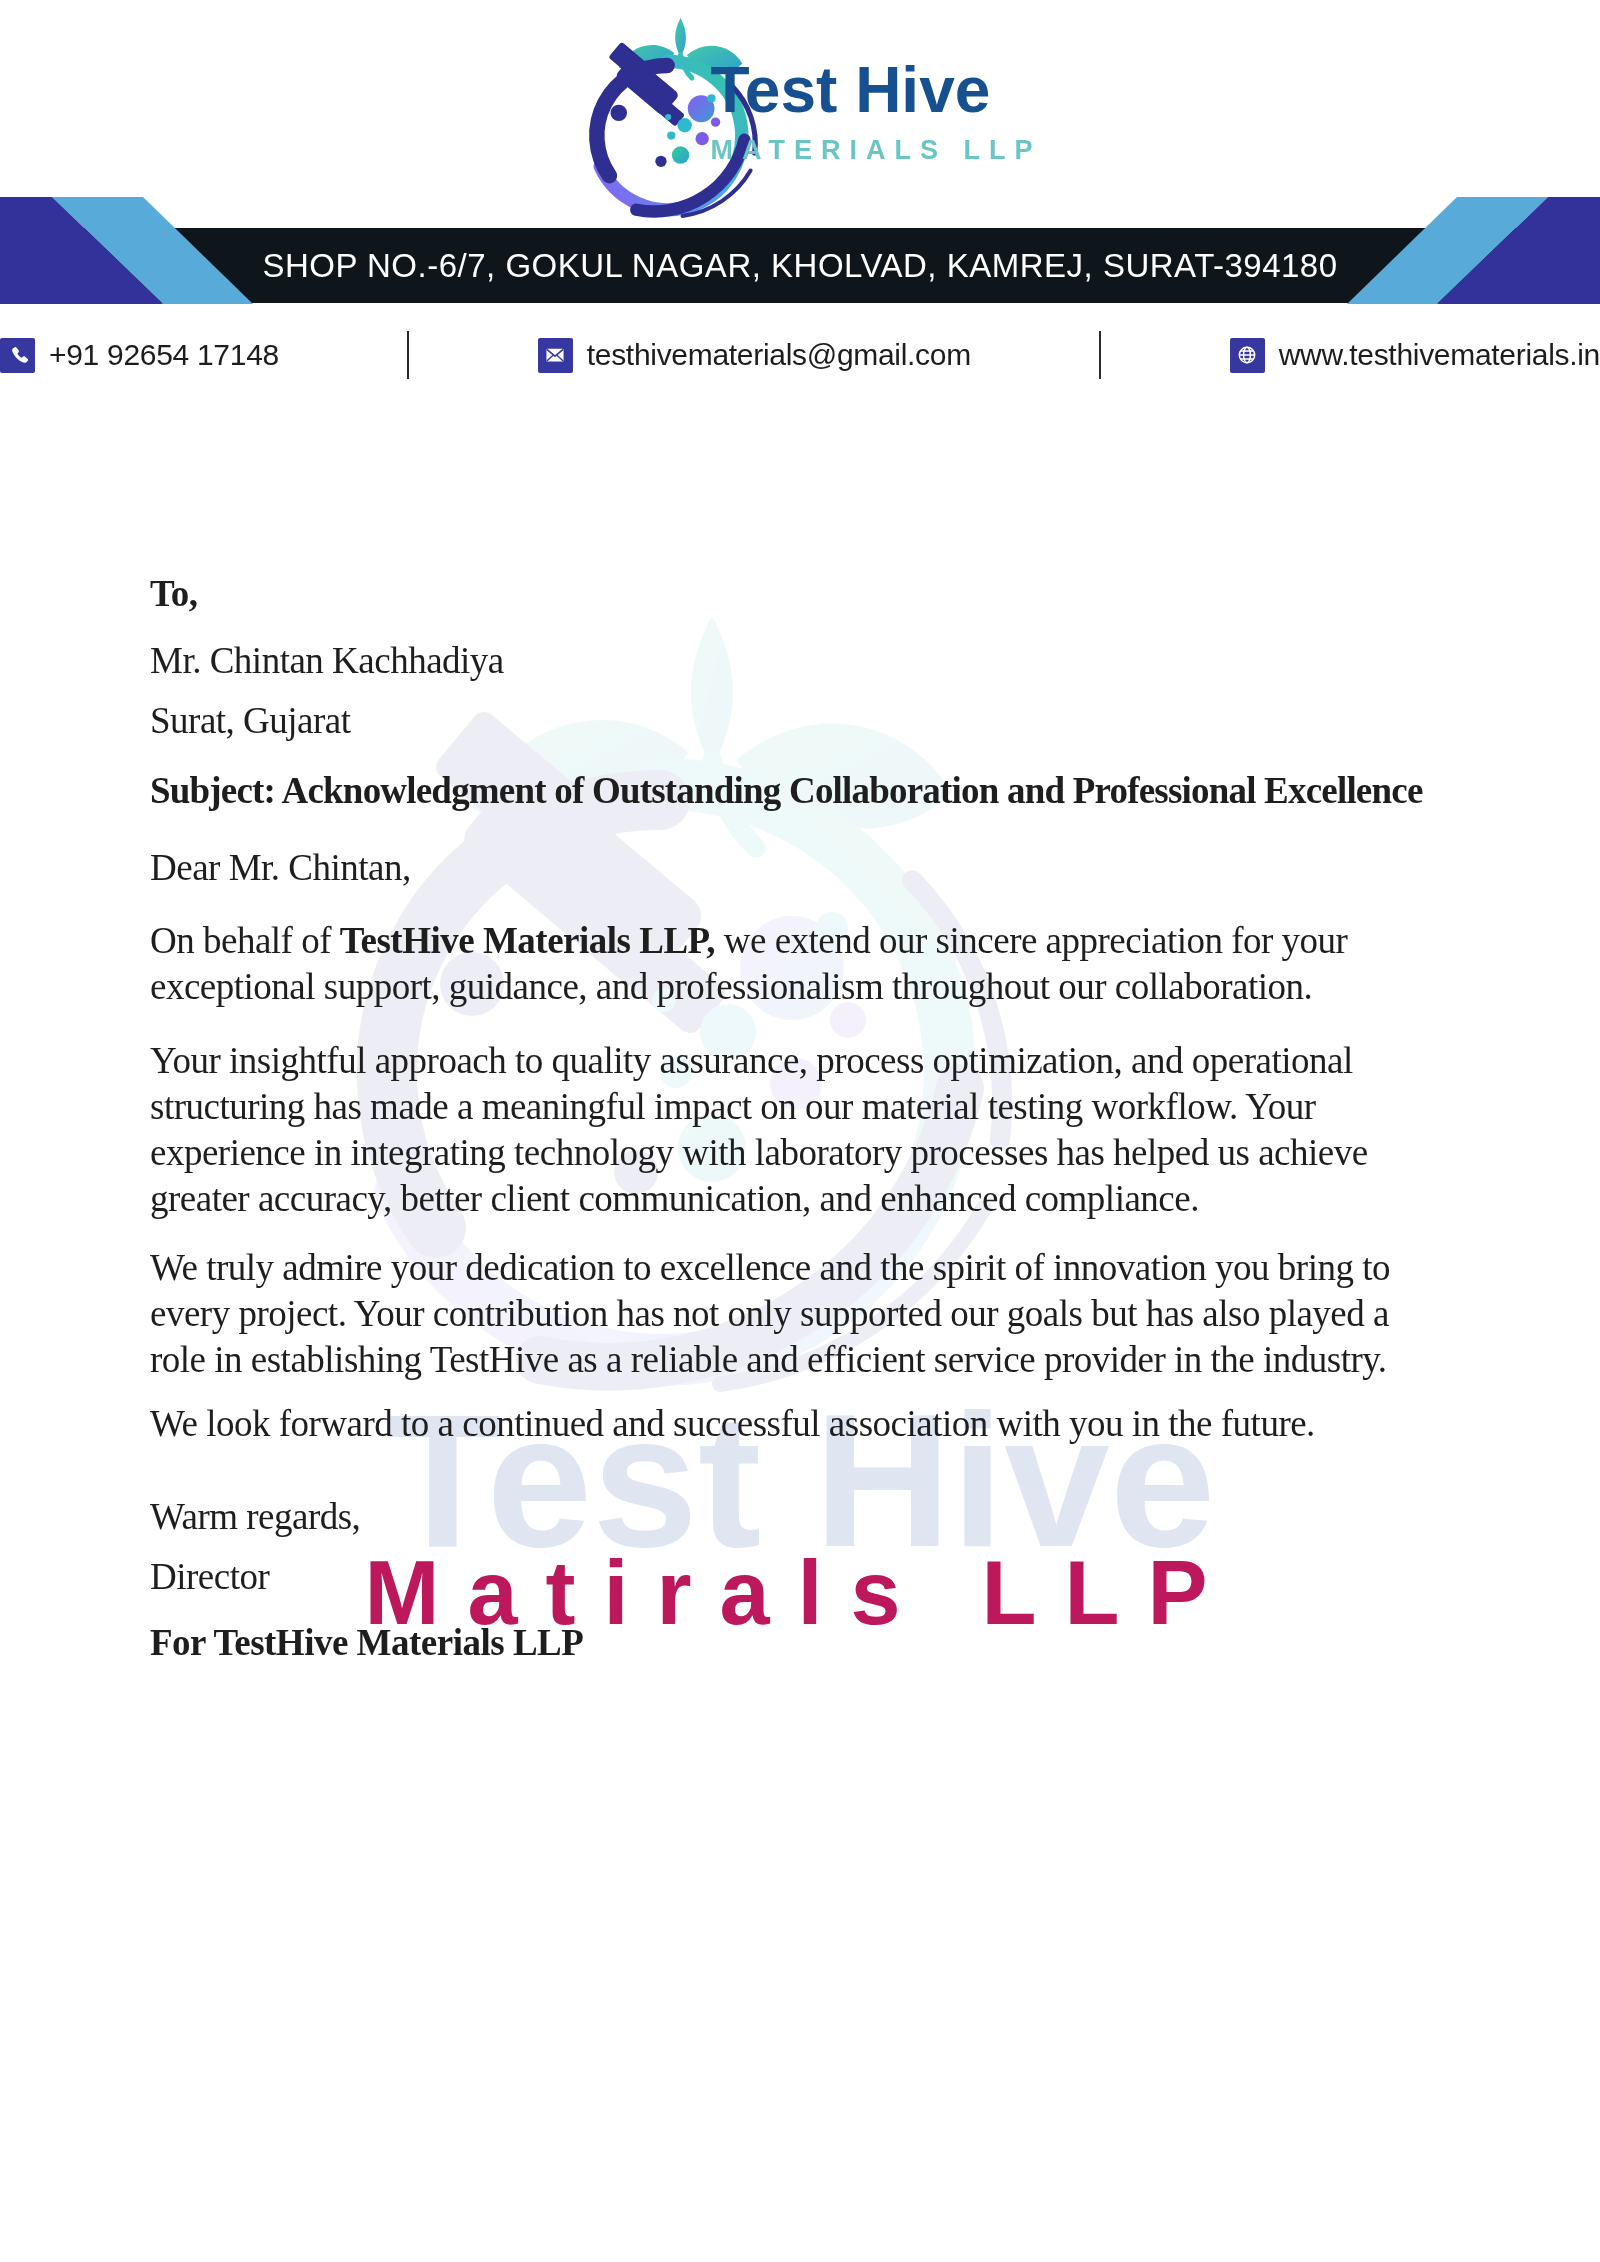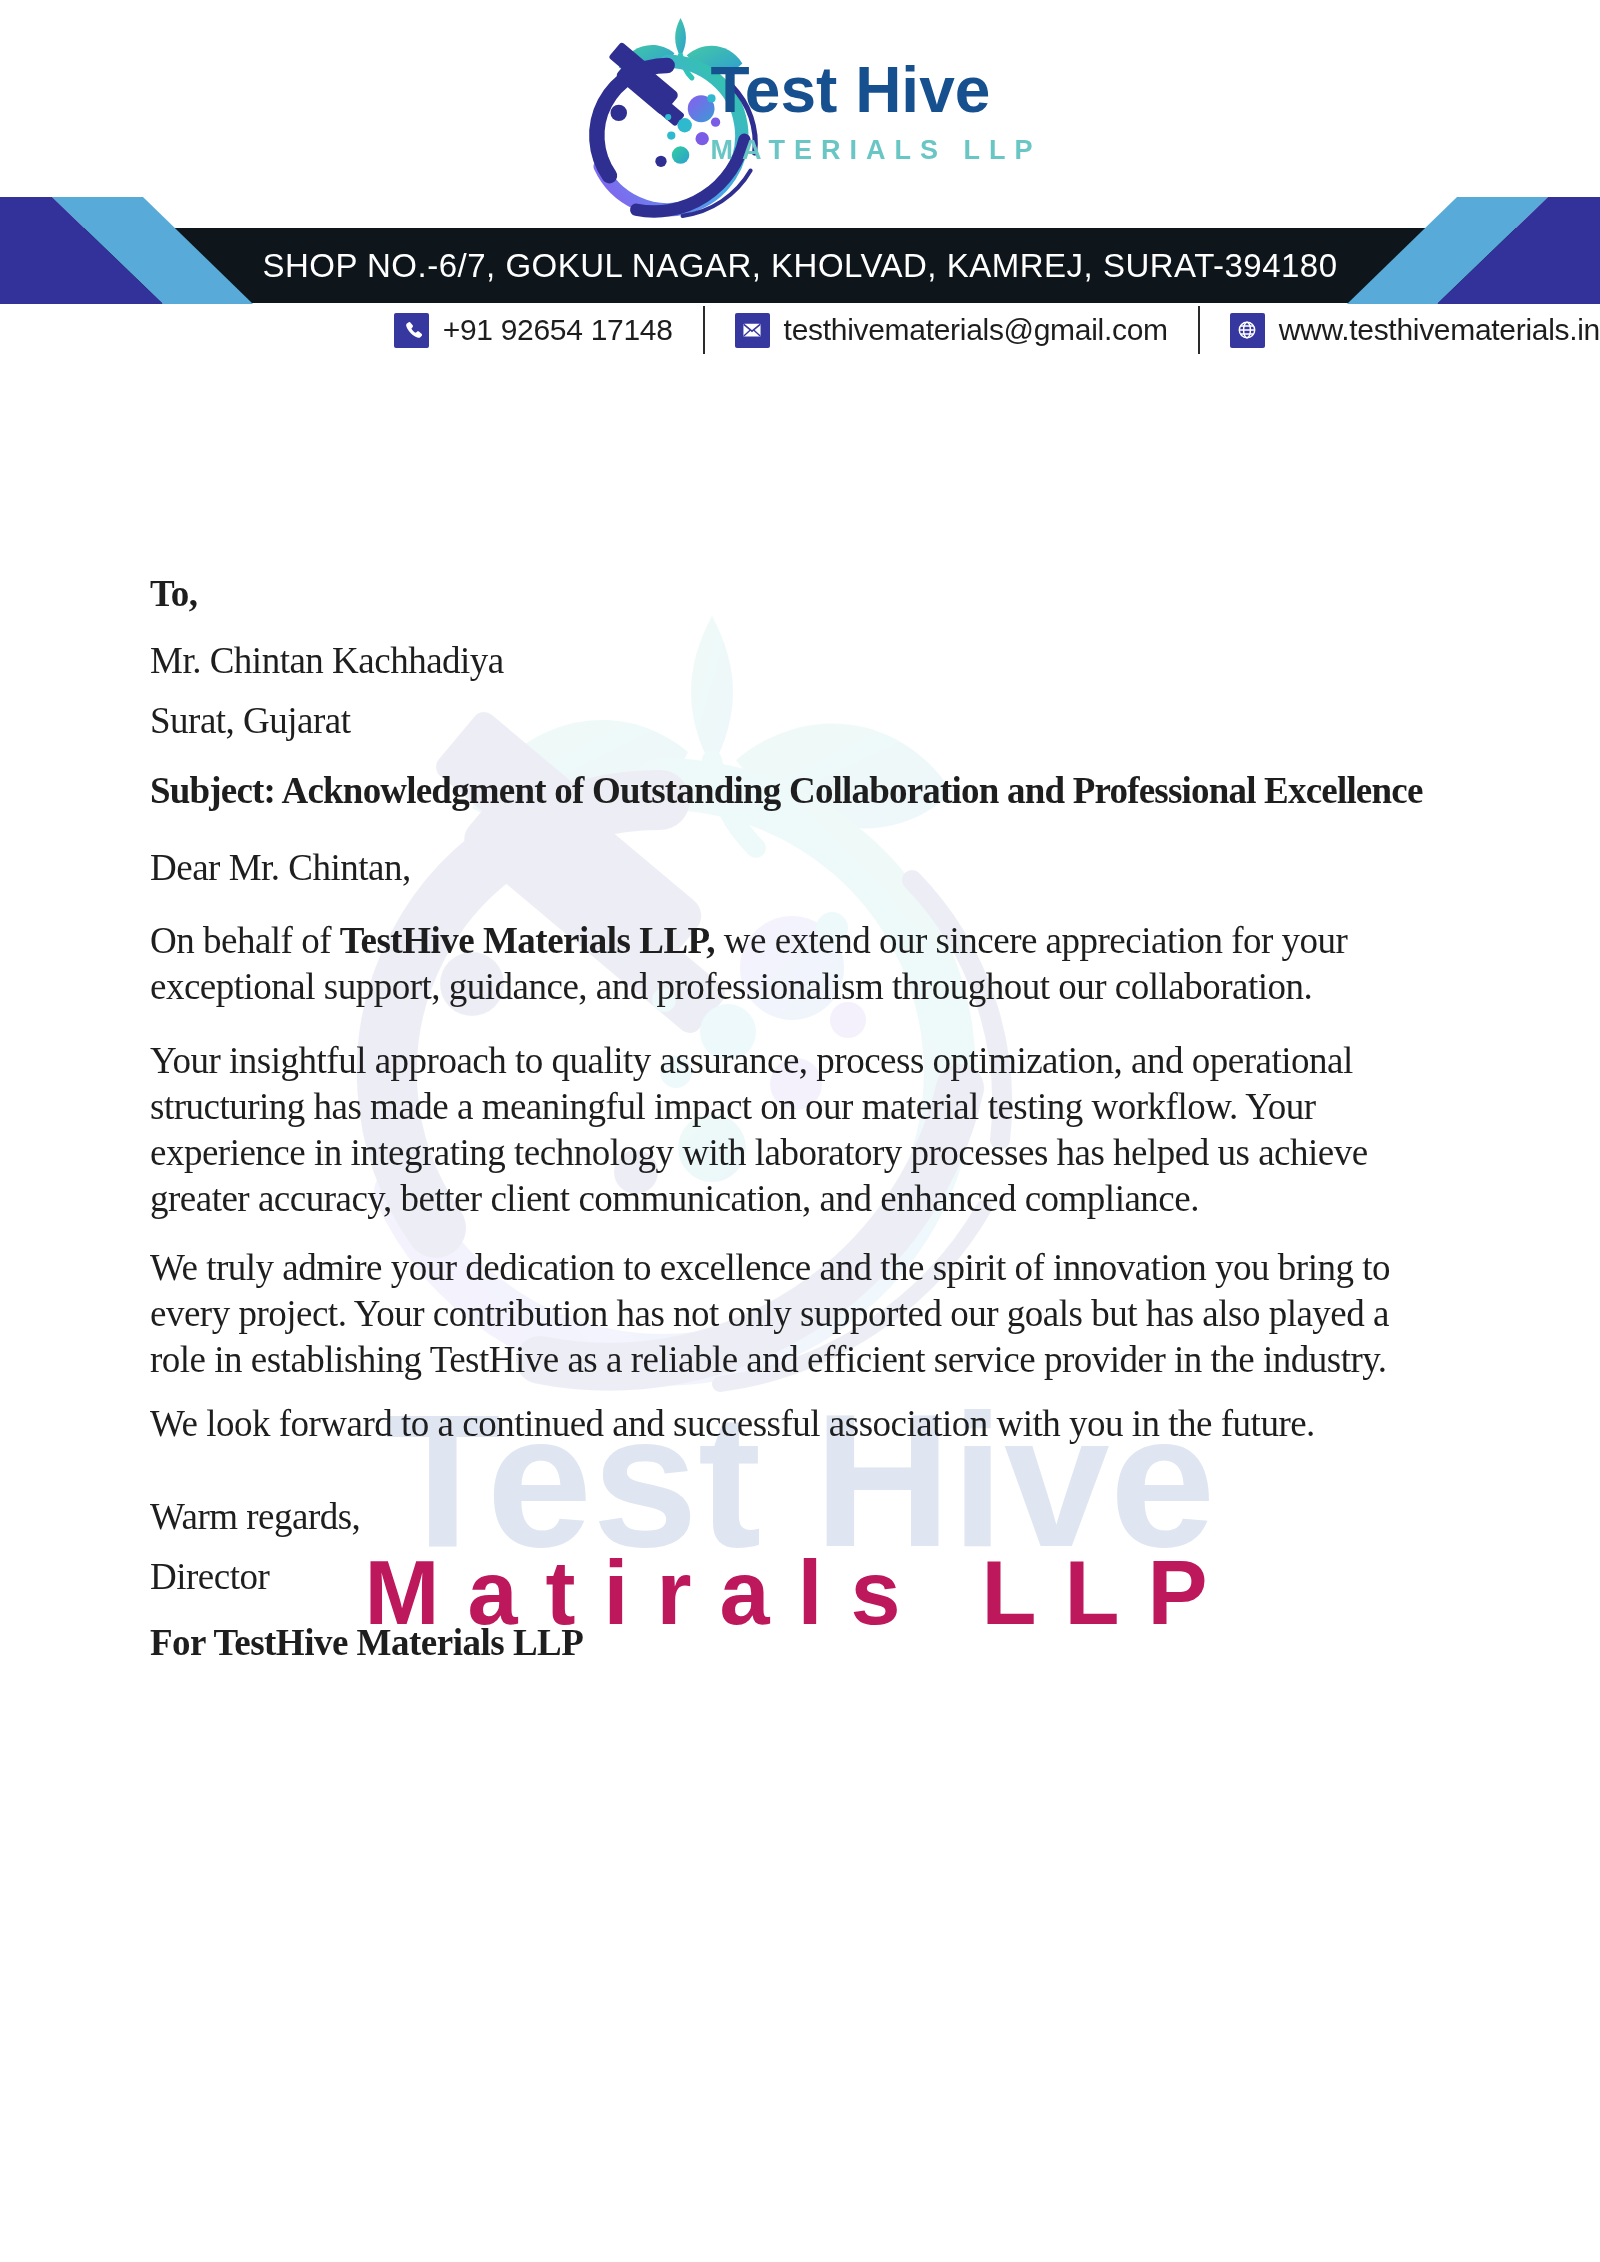--- a/index.html
+++ b/index.html
@@ -17,22 +17,22 @@
 
   
   .banner{position:absolute;top:197px;left:0;width:1600px;height:107px;}
   .banner-bar{position:absolute;top:31px;left:0;width:1600px;height:75px;background:#0e161b;}
   .banner-shapes{position:absolute;top:0;left:0;width:1600px;height:107px;}
   .banner-text{position:absolute;top:31px;left:0;width:1600px;height:75px;display:flex;
                align-items:center;justify-content:center;color:#ffffff;font-size:33px;
                letter-spacing:0.5px;}
 
   
-  .contact{position:absolute;top:304px;left:0;width:1600px;height:52px;display:flex;
-           align-items:center;justify-content:flex-end;gap:30px;}
+  .contact{position:absolute;top:329px;left:0;width:1600px;height:52px;display:flex;
+           align-items:center;justify-content:space-between;gap:30px;}
   .contact-item{display:flex;align-items:center;gap:14px;}
   .cicon{width:35px;height:35px;background:#3737a0;border-radius:2px;display:flex;
          align-items:center;justify-content:center;flex:0 0 auto;}
   .clabel{font-size:30px;color:#1d1d1d;letter-spacing:-0.3px;}
   .cdivider{width:2px;height:48px;background:#2a2a2a;}
 
   
   .wm-logo{position:absolute;left:240px;top:600px;width:800px;height:800px;opacity:0.08;}
   .wm-line1{position:absolute;left:0;top:1385px;width:1600px;text-align:center;
             font-size:190px;font-weight:bold;color:#dfe6f1;line-height:1;white-space:nowrap;}

